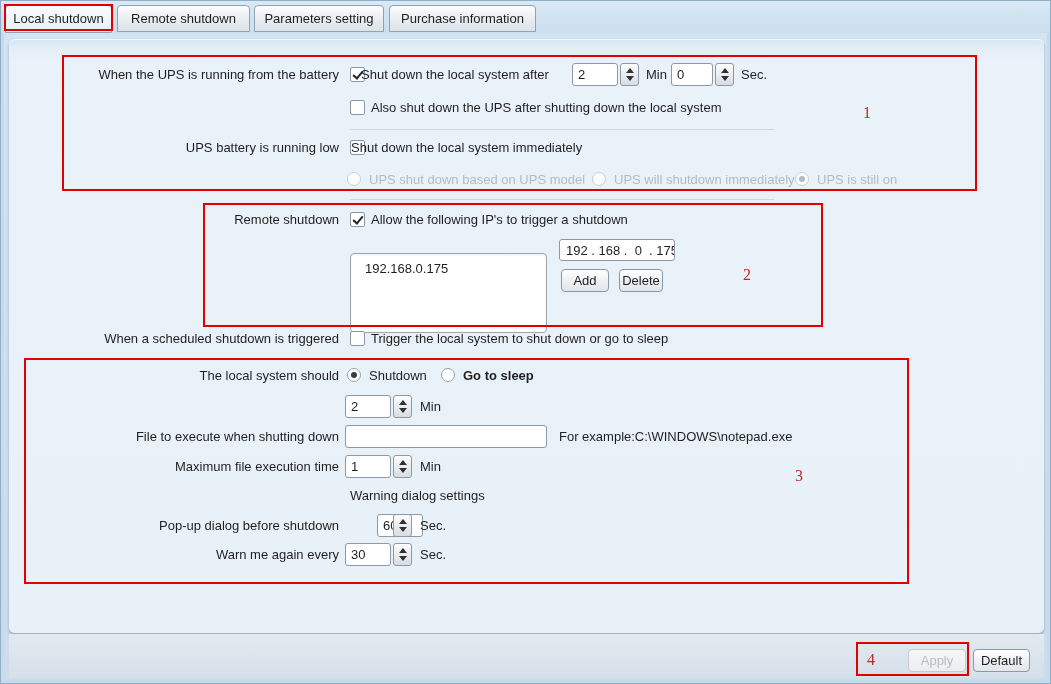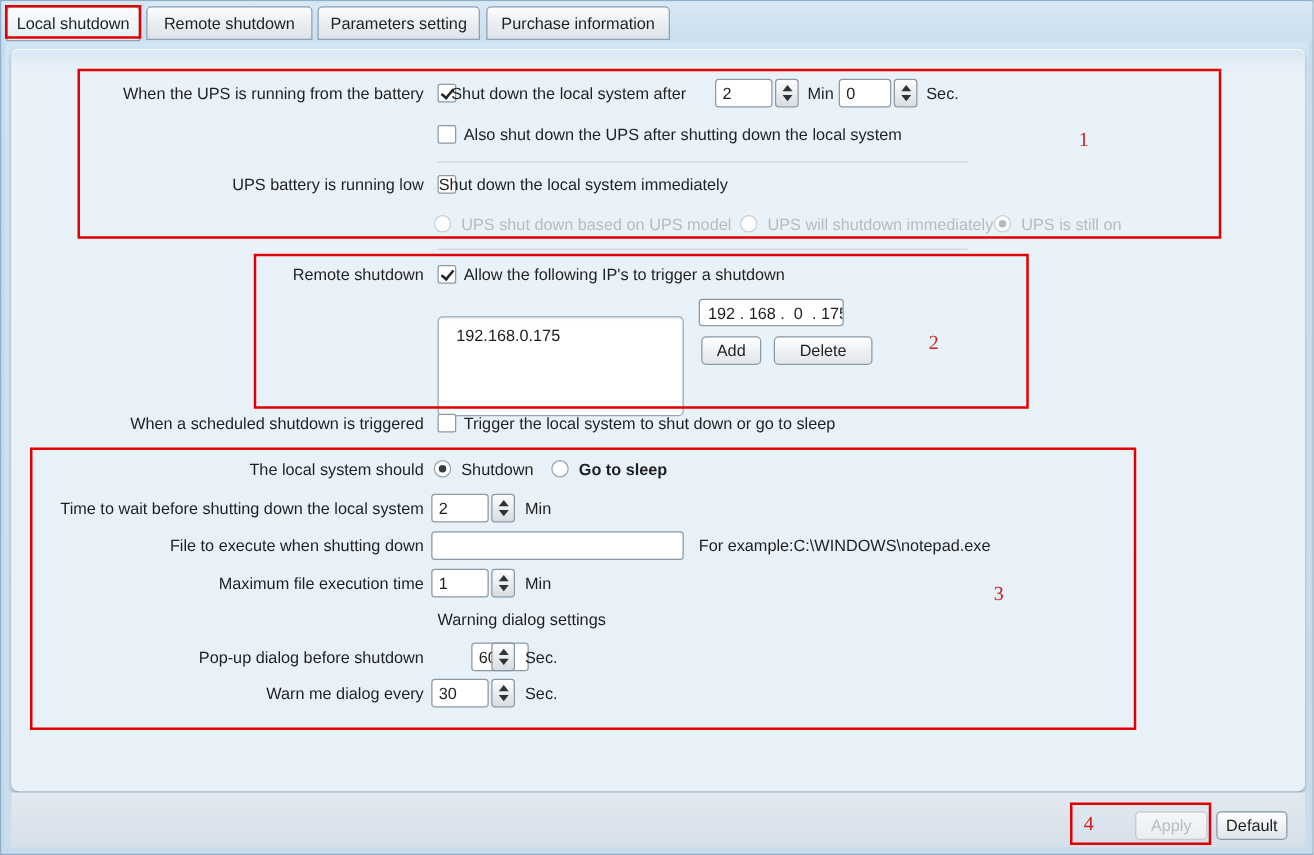--- a/index.html
+++ b/index.html
@@ -117,33 +117,32 @@
 
     <div class="rowlabel" style="top:173px;">Remote shutdown</div>
     <div class="checkbox checked" style="left:341px;top:173px;"></div>
     <div class="txt" style="left:362px;top:173px;">Allow the following IP's to trigger a shutdown</div>
 
     <div class="listbox" style="left:341px;top:200px;width:197px;height:80px;">
       <div class="listitem">192.168.0.175</div>
     </div>
     <input class="field" style="left: 550px; top: 200px; width: 116px; height: 22px; padding-left: 6px;" value="192 . 168 .  0  . 175">
     <div class="btn" style="left:552px;top:230px;width:48px;height:23px;">Add</div>
-    <div class="btn" style="left:610px;top:230px;width:79px;height:23px;">Delete</div>
+    <div class="btn" style="left:610px;top:230px;width:44px;height:23px;">Delete</div>
 
     <div class="rowlabel" style="top:292px;">When a scheduled shutdown is triggered</div>
     <div class="checkbox" style="left:341px;top:292px;"></div>
     <div class="txt" style="left:362px;top:292px;">Trigger the local system to shut down or go to sleep</div>
 
     <div class="rowlabel" style="top:329px;">The local system should</div>
     <div class="radio selected" style="left:338px;top:329px;"></div>
     <div class="txt" style="left:360px;top:329px;">Shutdown</div>
     <div class="radio" style="left:432px;top:329px;"></div>
     <div class="txt" style="left:454px;top:329px;font-weight:bold;">Go to sleep</div>
 
-    <div class="rowlabel" style="top:360px;">Time to wait before shutting down the local system</div>
     <input class="field" style="left: 336px; top: 356px; width: 46px;" value="2">
     <div class="spinbtns" style="left:384px;top:356px;">
       <div class="tri-up"></div>
       <div class="tri-down"></div>
     </div>
     <div class="txt" style="left:411px;top:360px;">Min</div>
 
     <div class="rowlabel" style="top:390px;">File to execute when shutting down</div>
     <input class="field" style="left: 336px; top: 386px; width: 202px;" value="">
     <div class="txt" style="left:550px;top:390px;">For example:C:\WINDOWS\notepad.exe</div>
@@ -159,21 +158,21 @@
     <div class="txt" style="left:341px;top:449px;">Warning dialog settings</div>
 
     <div class="rowlabel" style="top:479px;">Pop-up dialog before shutdown</div>
     <input class="field" style="left: 336px; top: 475px; width: 46px; margin-left: 32px;" value="60">
     <div class="spinbtns" style="left:384px;top:475px;">
       <div class="tri-up"></div>
       <div class="tri-down"></div>
     </div>
     <div class="txt" style="left:411px;top:479px;">Sec.</div>
 
-    <div class="rowlabel" style="top:508px;">Warn me dialog every</div>
+    <div class="rowlabel" style="top:508px;">Warn me again every</div>
     <input class="field" style="left: 336px; top: 504px; width: 46px;" value="30">
     <div class="spinbtns" style="left:384px;top:504px;">
       <div class="tri-up"></div>
       <div class="tri-down"></div>
     </div>
     <div class="txt" style="left:411px;top:508px;">Sec.</div>
 
   </div>
 
   <div class="footer"></div>

